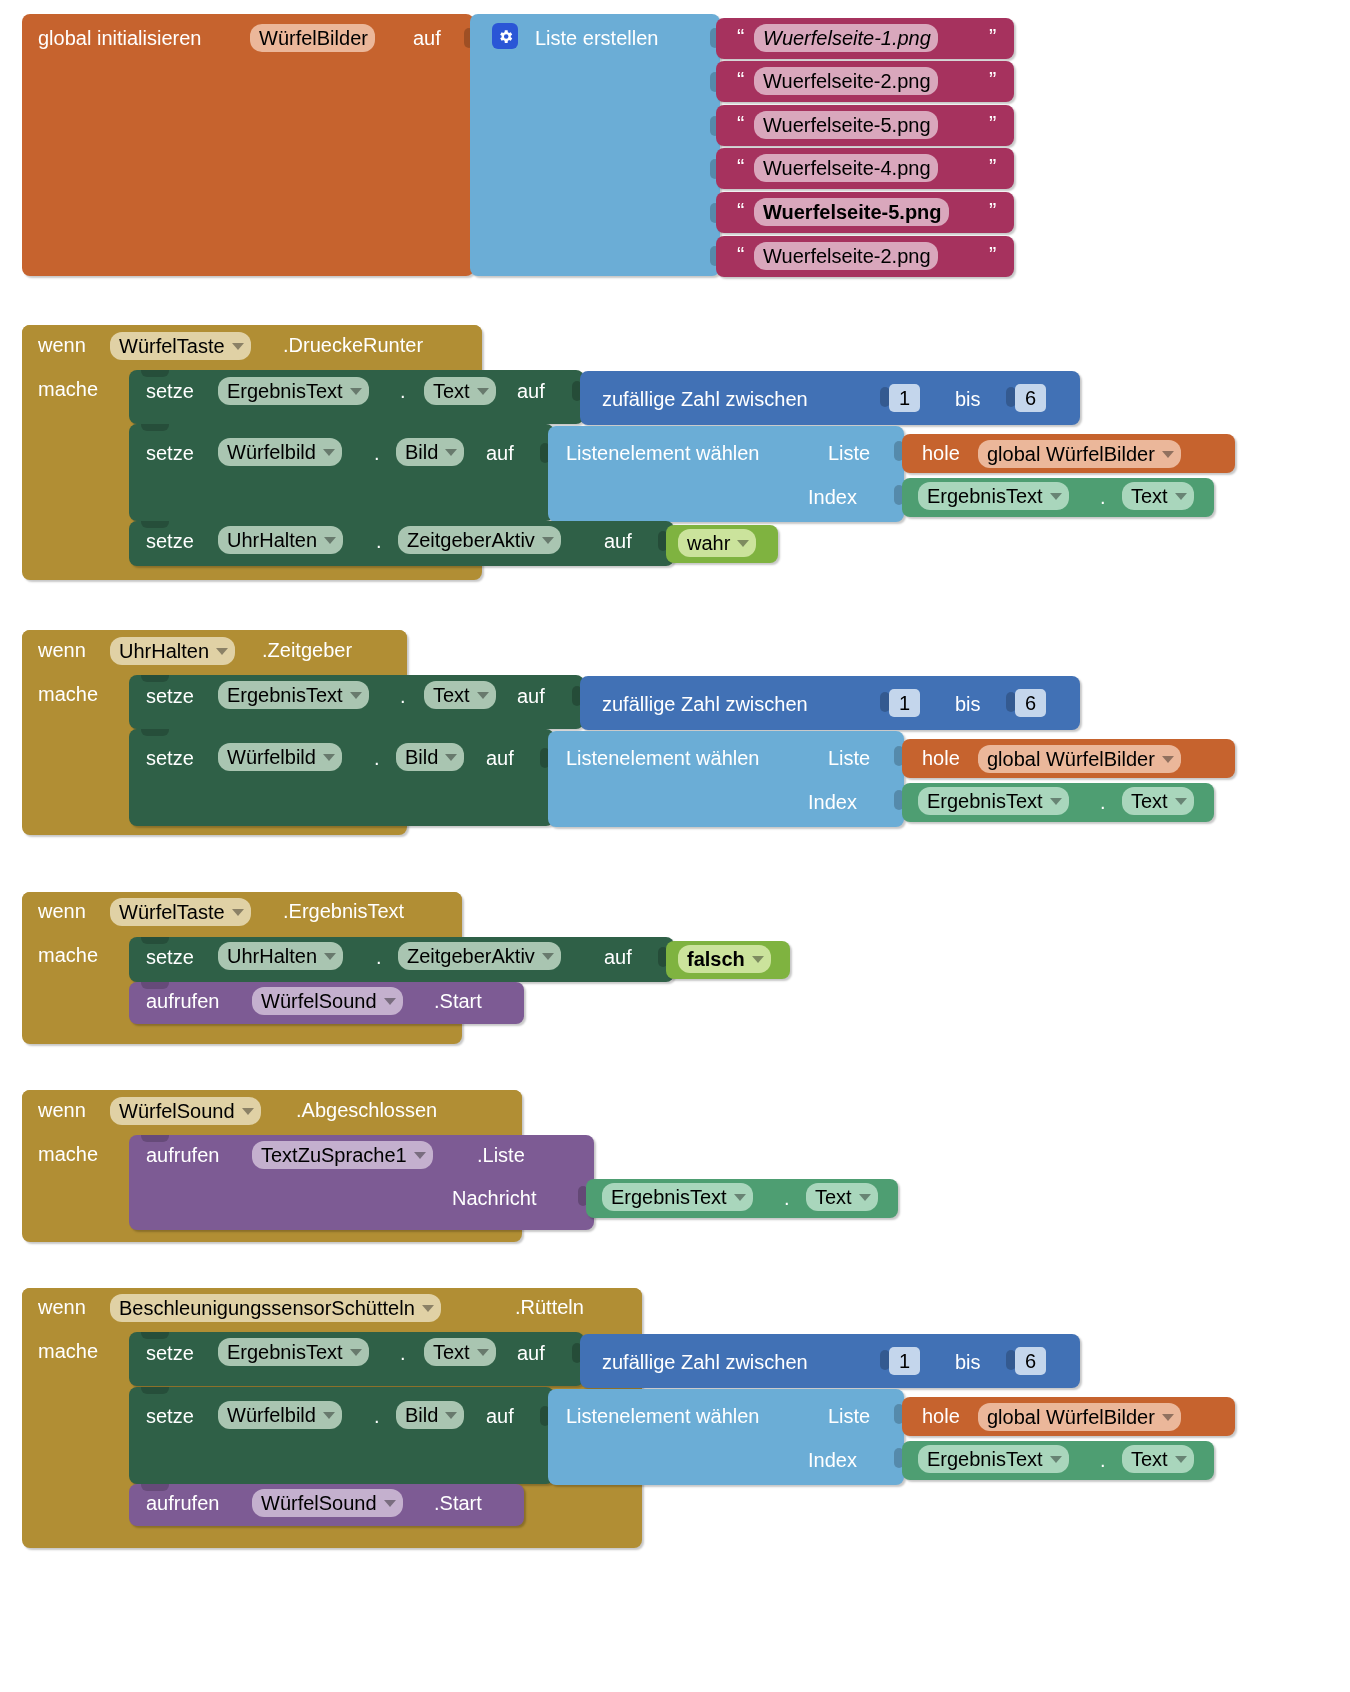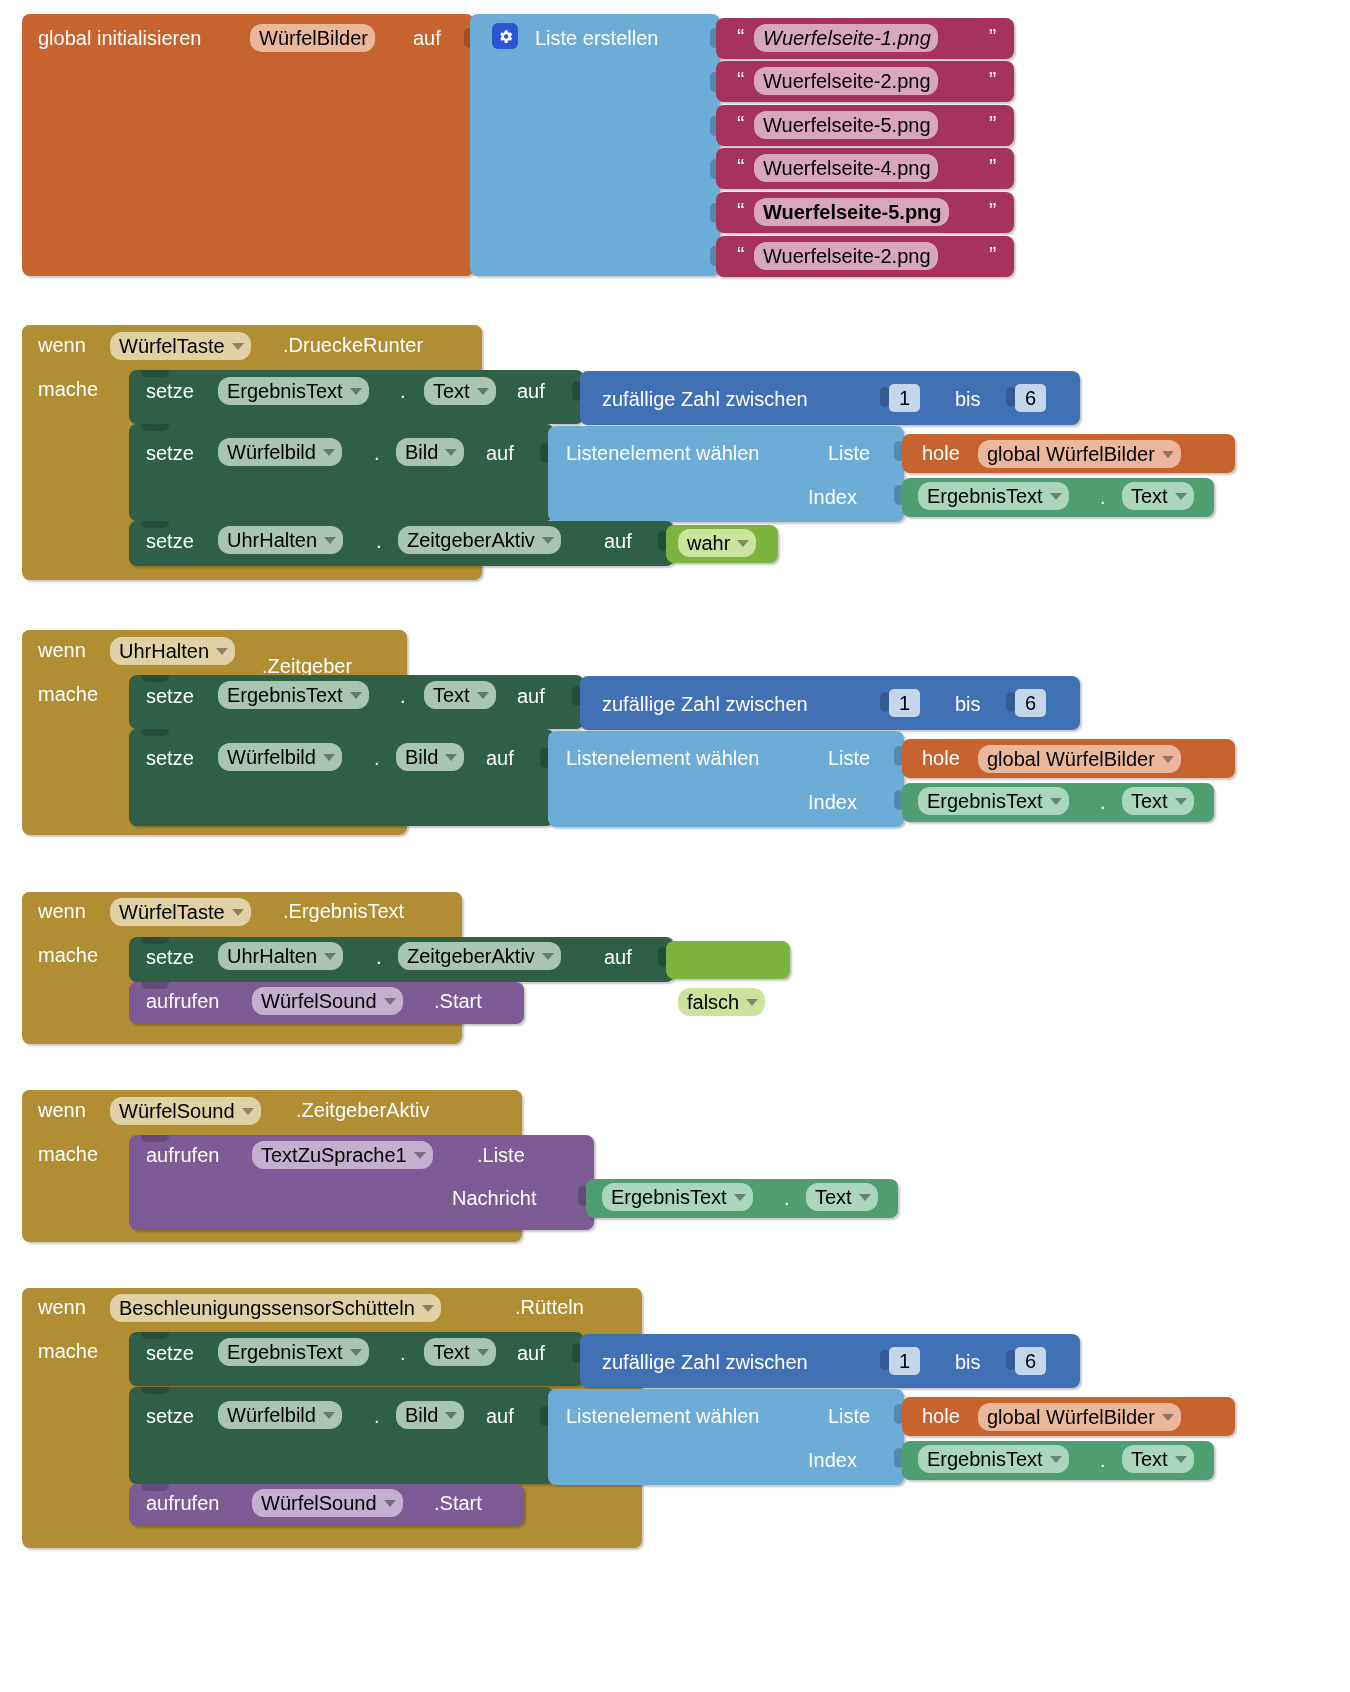--- a/index.html
+++ b/index.html
@@ -238,21 +238,21 @@
 </div>
 
 <div class="blk rnd shadow c-event" style="left:22px;top:630px;width:385px;height:205px;"></div>
 <div class="blk c-event" style="left:22px;top:630px;width:385px;height:45px;border-radius:8px 8px 0 0;"></div>
 
 <div class="lbl" style="left:38px;top:640px;">wenn</div>
 <div class="fld ev" style="left:110px;top:637px;">
   <span>UhrHalten</span>
   <span class="caret"></span>
 </div>
-<div class="lbl" style="left:262px;top:656px;">.Zeitgeber</div>
+<div class="lbl" style="left:262px;top:640px;">.Zeitgeber</div>
 <div class="lbl" style="left:38px;top:684px;">mache</div>
 
 <div class="blk rnd shadow c-set" style="left:129px;top:675px;width:455px;height:54px;"></div>
 <div class="notch" style="left:141px;top:675px;"></div>
 <div class="lbl" style="left:146px;top:686px;">setze</div>
 <div class="fld set" style="left:218px;top:681px;">
   <span>ErgebnisText</span>
   <span class="caret"></span>
 </div>
 <div class="lbl" style="left:400px;top:686px;">.</div>
@@ -335,21 +335,21 @@
 </div>
 <div class="lbl" style="left:376px;top:947px;">.</div>
 <div class="fld set" style="left:398px;top:942px;">
   <span>ZeitgeberAktiv</span>
   <span class="caret"></span>
 </div>
 <div class="lbl" style="left:604px;top:947px;">auf</div>
 <div class="socket" style="left:658px;top:947px;"></div>
 
 <div class="blk rnd shadow c-logic" style="left:666px;top:941px;width:124px;height:38px;"></div>
-<div class="fld bool" style="left:678px;top:988px;">
+<div class="fld bool" style="left:678px;top:945px;font-weight:bold;">
   <span>falsch</span>
   <span class="caret"></span>
 </div>
 
 <div class="blk rnd shadow c-call" style="left:129px;top:982px;width:395px;height:42px;"></div>
 <div class="notch" style="left:141px;top:982px;"></div>
 <div class="lbl" style="left:146px;top:991px;">aufrufen</div>
 <div class="fld call" style="left:252px;top:987px;">
   <span>WürfelSound</span>
   <span class="caret"></span>
@@ -357,21 +357,21 @@
 <div class="lbl" style="left:434px;top:991px;">.Start</div>
 
 <div class="blk rnd shadow c-event" style="left:22px;top:1090px;width:500px;height:152px;"></div>
 <div class="blk c-event" style="left:22px;top:1090px;width:500px;height:45px;border-radius:8px 8px 0 0;"></div>
 
 <div class="lbl" style="left:38px;top:1100px;">wenn</div>
 <div class="fld ev" style="left:110px;top:1097px;">
   <span>WürfelSound</span>
   <span class="caret"></span>
 </div>
-<div class="lbl" style="left:296px;top:1100px;">.ZeitgeberAktiv</div>
+<div class="lbl" style="left:296px;top:1100px;">.Abgeschlossen</div>
 <div class="lbl" style="left:38px;top:1144px;">mache</div>
 
 <div class="blk rnd shadow c-call" style="left:129px;top:1135px;width:465px;height:95px;"></div>
 <div class="notch" style="left:141px;top:1135px;"></div>
 <div class="lbl" style="left:146px;top:1145px;">aufrufen</div>
 <div class="fld call" style="left:252px;top:1141px;">
   <span>TextZuSprache1</span>
   <span class="caret"></span>
 </div>
 <div class="lbl" style="left:477px;top:1145px;">.Liste</div>

